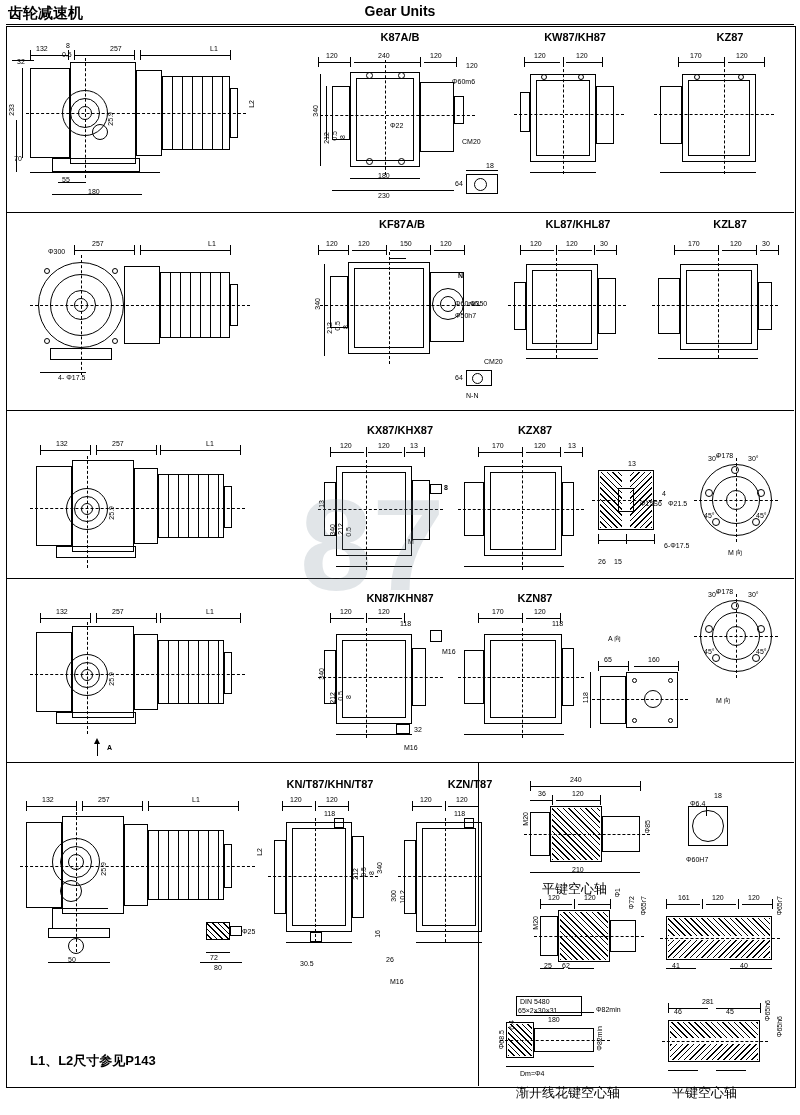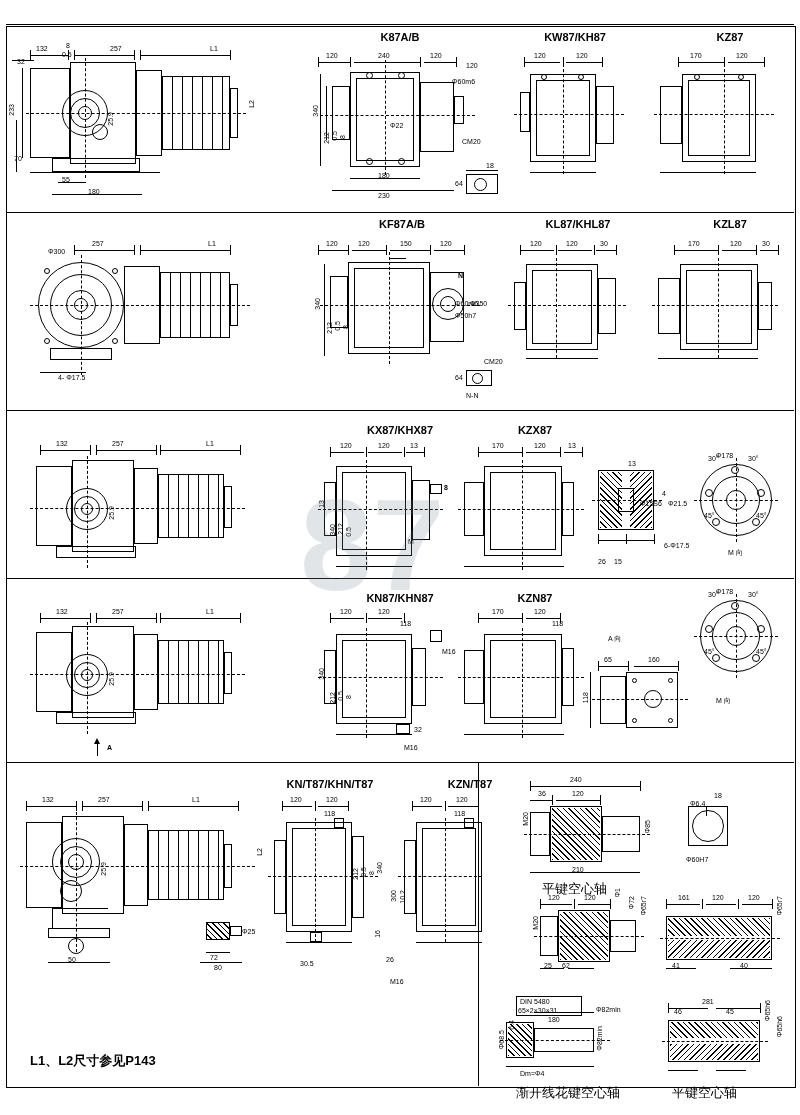--- a/index.html
+++ b/index.html
@@ -33,20 +33,24 @@
   
   .wm{position:absolute;left:0;top:0;width:800px;height:1115px;pointer-events:none;}
   .wm-text{position:absolute;left:95px;top:300px;font-size:60px;font-weight:bold;color:rgba(120,135,150,.30);letter-spacing:2px;white-space:nowrap;}
   .wm-87{position:absolute;left:300px;top:470px;font-size:130px;font-weight:bold;color:rgba(120,135,150,.22);}
 </style>
 </head>
 <body>
 
 <div class="page">
 
+  <div class="hdr">
+    <div class="hdr-cn">齿轮减速机</div>
+    <div class="hdr-en">Gear Units</div>
+  </div>
   <div class="ln hl" style="left:6px;top:24px;width:788px;"></div>
 
   <div class="frame"></div>
 
   <div class="rowline" style="top:212px;"></div>
   <div class="rowline" style="top:410px;"></div>
   <div class="rowline" style="top:578px;"></div>
   <div class="rowline" style="top:762px;"></div>
   <div class="ln vl" style="left:478px;top:762px;height:324px;"></div>
 

